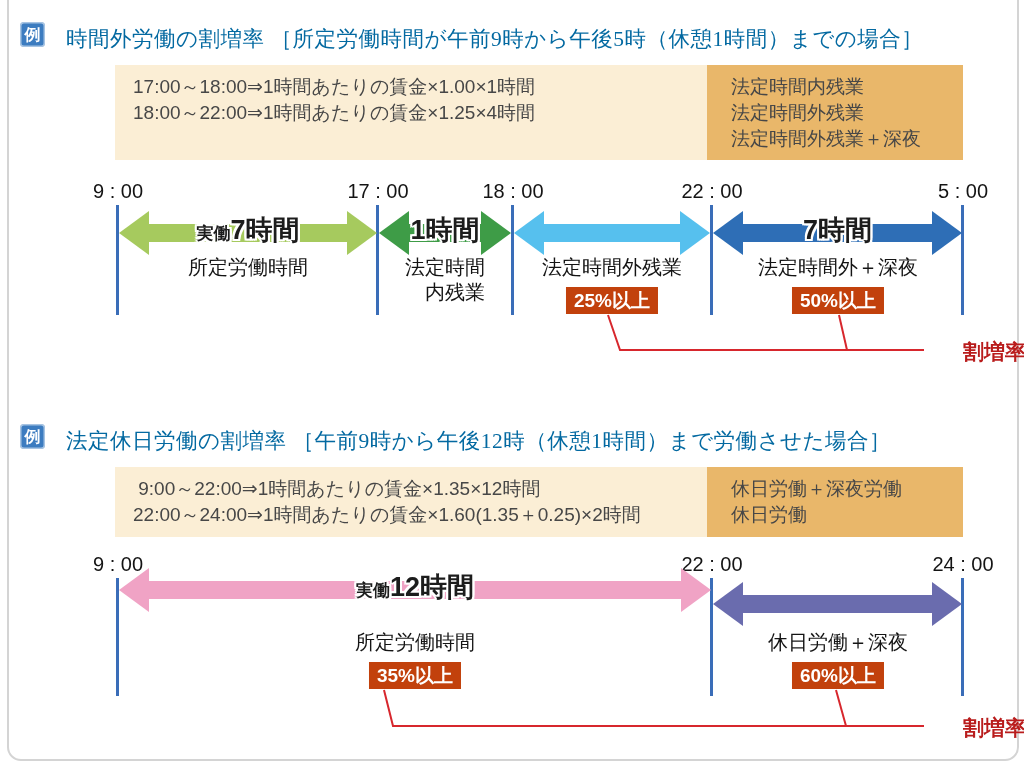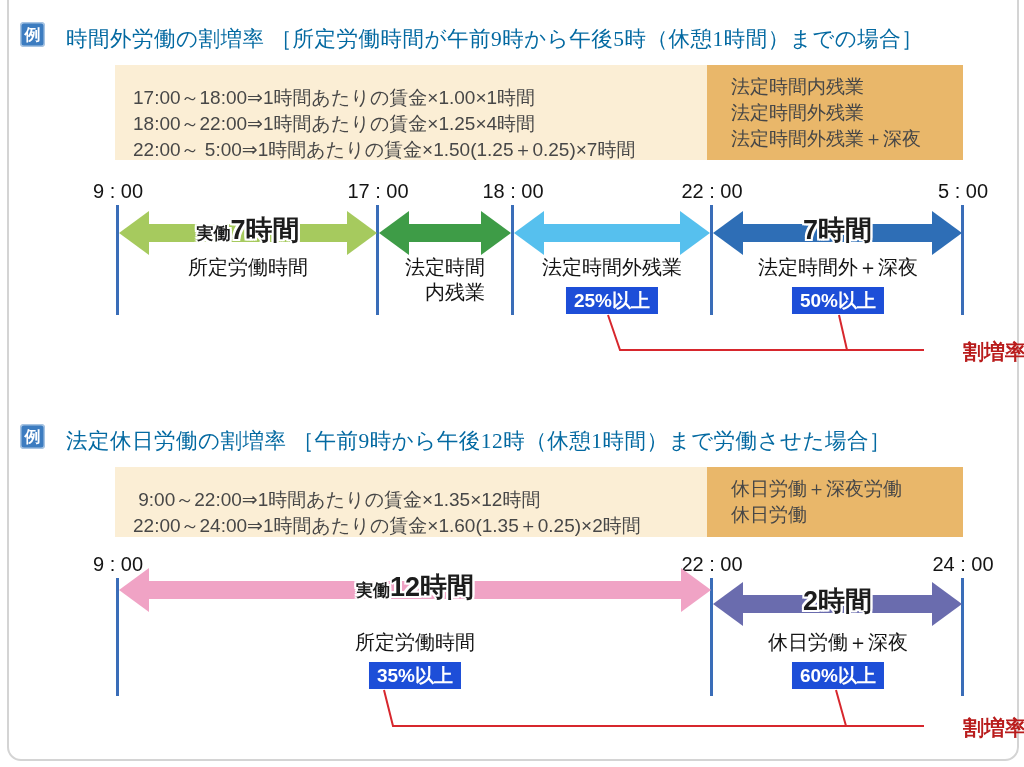--- a/index.html
+++ b/index.html
@@ -16,21 +16,21 @@
     position:absolute;width:25px;height:25px;background:#3c7cc0;color:#fff;
     border-radius:4px;font-size:16px;font-weight:700;line-height:25px;text-align:center;
     box-shadow:inset 0 0 0 1.5px rgba(255,255,255,.55);
   }
   .sec-title{
     position:absolute;left:66px;font-family:"Liberation Serif","DejaVu Serif",serif;
     font-size:21.5px;color:#0369a1;white-space:nowrap;letter-spacing:.5px;
   }
   
   .fbox{position:absolute;left:115px;width:848px;display:flex;}
-  .fcol{background:#fbeed5;width:592px;box-sizing:border-box;padding:20px 0 9px 18px;}
+  .fcol{background:#fbeed5;width:592px;box-sizing:border-box;padding:9px 0 9px 18px;}
   .lcol{background:#e9b76a;width:256px;box-sizing:border-box;padding:9px 0 9px 24px;}
   .frow,.lrow{font-size:19px;line-height:26px;color:#474747;white-space:pre;}
   
   .tick{position:absolute;width:3px;background:#3a6db8;}
   .time{
     position:absolute;transform:translateX(-50%);font-size:20px;color:#141414;
     white-space:nowrap;letter-spacing:0px;
   }
   .arrow{position:absolute;height:44px;}
   .arrow .hl,.arrow .hr{position:absolute;top:0;width:0;height:0;
@@ -49,42 +49,41 @@
     font-size:27px;font-weight:700;color:#1c1c1c;white-space:nowrap;
     text-shadow:-2px -2px 0 #fff,2px -2px 0 #fff,-2px 2px 0 #fff,2px 2px 0 #fff,
                  0 -2px 0 #fff,0 2px 0 #fff,-2px 0 0 #fff,2px 0 0 #fff;
   }
   .dur .pfx{font-size:17px;}
   .seg-label{
     position:absolute;transform:translateX(-50%);text-align:right;
     font-size:20px;line-height:25px;color:#141414;white-space:pre-line;
   }
   .rate-badge{
-    position:absolute;transform:translateX(-50%);background:#1d4ed8;color:#fff;
+    position:absolute;transform:translateX(-50%);background:#c2410c;color:#fff;
     font-size:19px;font-weight:700;line-height:27px;padding:0 8px;white-space:nowrap;
   }
   .rate-word{
     position:absolute;color:#b91c1c;font-size:21px;font-weight:700;white-space:nowrap;margin-left:32px;
   }
   .conn{position:absolute;left:0;top:0;pointer-events:none;}
 </style>
 </head>
 <body>
 
 <div class="page">
   <div class="page-border"></div>
 
   <div class="ex-badge" style="left:20px;top:22px;">例</div>
   <div class="sec-title" style="top:24px;">時間外労働の割増率 ［所定労働時間が午前9時から午後5時（休憩1時間）までの場合］</div>
 
   <div class="fbox" style="top:65px;height:95px;">
     <div class="fcol">
       <div class="frow">17:00～18:00⇒1時間あたりの賃金×1.00×1時間</div>
       <div class="frow">18:00～22:00⇒1時間あたりの賃金×1.25×4時間</div>
-      <div class="frow">22:00～ 5:00⇒1時間あたりの賃金×1.50(1.25＋0.25)×7時間</div>
     </div>
     <div class="lcol">
       <div class="lrow">法定時間内残業</div>
       <div class="lrow">法定時間外残業</div>
       <div class="lrow">法定時間外残業＋深夜</div>
     </div>
   </div>
 
   <div class="time" style="left:118px;top:180px;">9 : 00</div>
   <div class="time" style="left:378px;top:180px;">17 : 00</div>
@@ -101,20 +100,21 @@
   <div class="arrow c-lgreen" style="left:119px;top:211px;width:258px;">
     <span class="hl"></span>
     <span class="hr"></span>
     <span class="bar"></span>
     <div class="dur"><span class="pfx">実働</span><span>7時間</span></div>
   </div>
   <div class="arrow c-dgreen" style="left:379px;top:211px;width:132px;">
     <span class="hl"></span>
     <span class="hr"></span>
     <span class="bar"></span>
+    <div class="dur"><span>1時間</span></div>
   </div>
   <div class="arrow c-lblue" style="left:514px;top:211px;width:196px;">
     <span class="hl"></span>
     <span class="hr"></span>
     <span class="bar"></span>
   </div>
   <div class="arrow c-dblue" style="left:713px;top:211px;width:249px;">
     <span class="hl"></span>
     <span class="hr"></span>
     <span class="bar"></span>
@@ -163,21 +163,20 @@
   <div class="arrow c-pink" style="left:119px;top:568px;width:592px;">
     <span class="hl"></span>
     <span class="hr"></span>
     <span class="bar"></span>
     <div class="dur"><span class="pfx">実働</span><span>12時間</span></div>
   </div>
   <div class="arrow c-purple" style="left:713px;top:582px;width:249px;">
     <span class="hl"></span>
     <span class="hr"></span>
     <span class="bar"></span>
-    <div class="dur"><span>2時間</span></div>
   </div>
 
   <div class="seg-label" style="left:415px;top:630px;">所定労働時間</div>
   <div class="seg-label" style="left:838px;top:630px;">休日労働＋深夜</div>
 
   <div class="rate-badge" style="left:415px;top:662px;">35%以上</div>
   <div class="rate-badge" style="left:838px;top:662px;">60%以上</div>
 
   <div class="rate-word" style="left:931px;top:714px;">割増率</div>
 </div>

